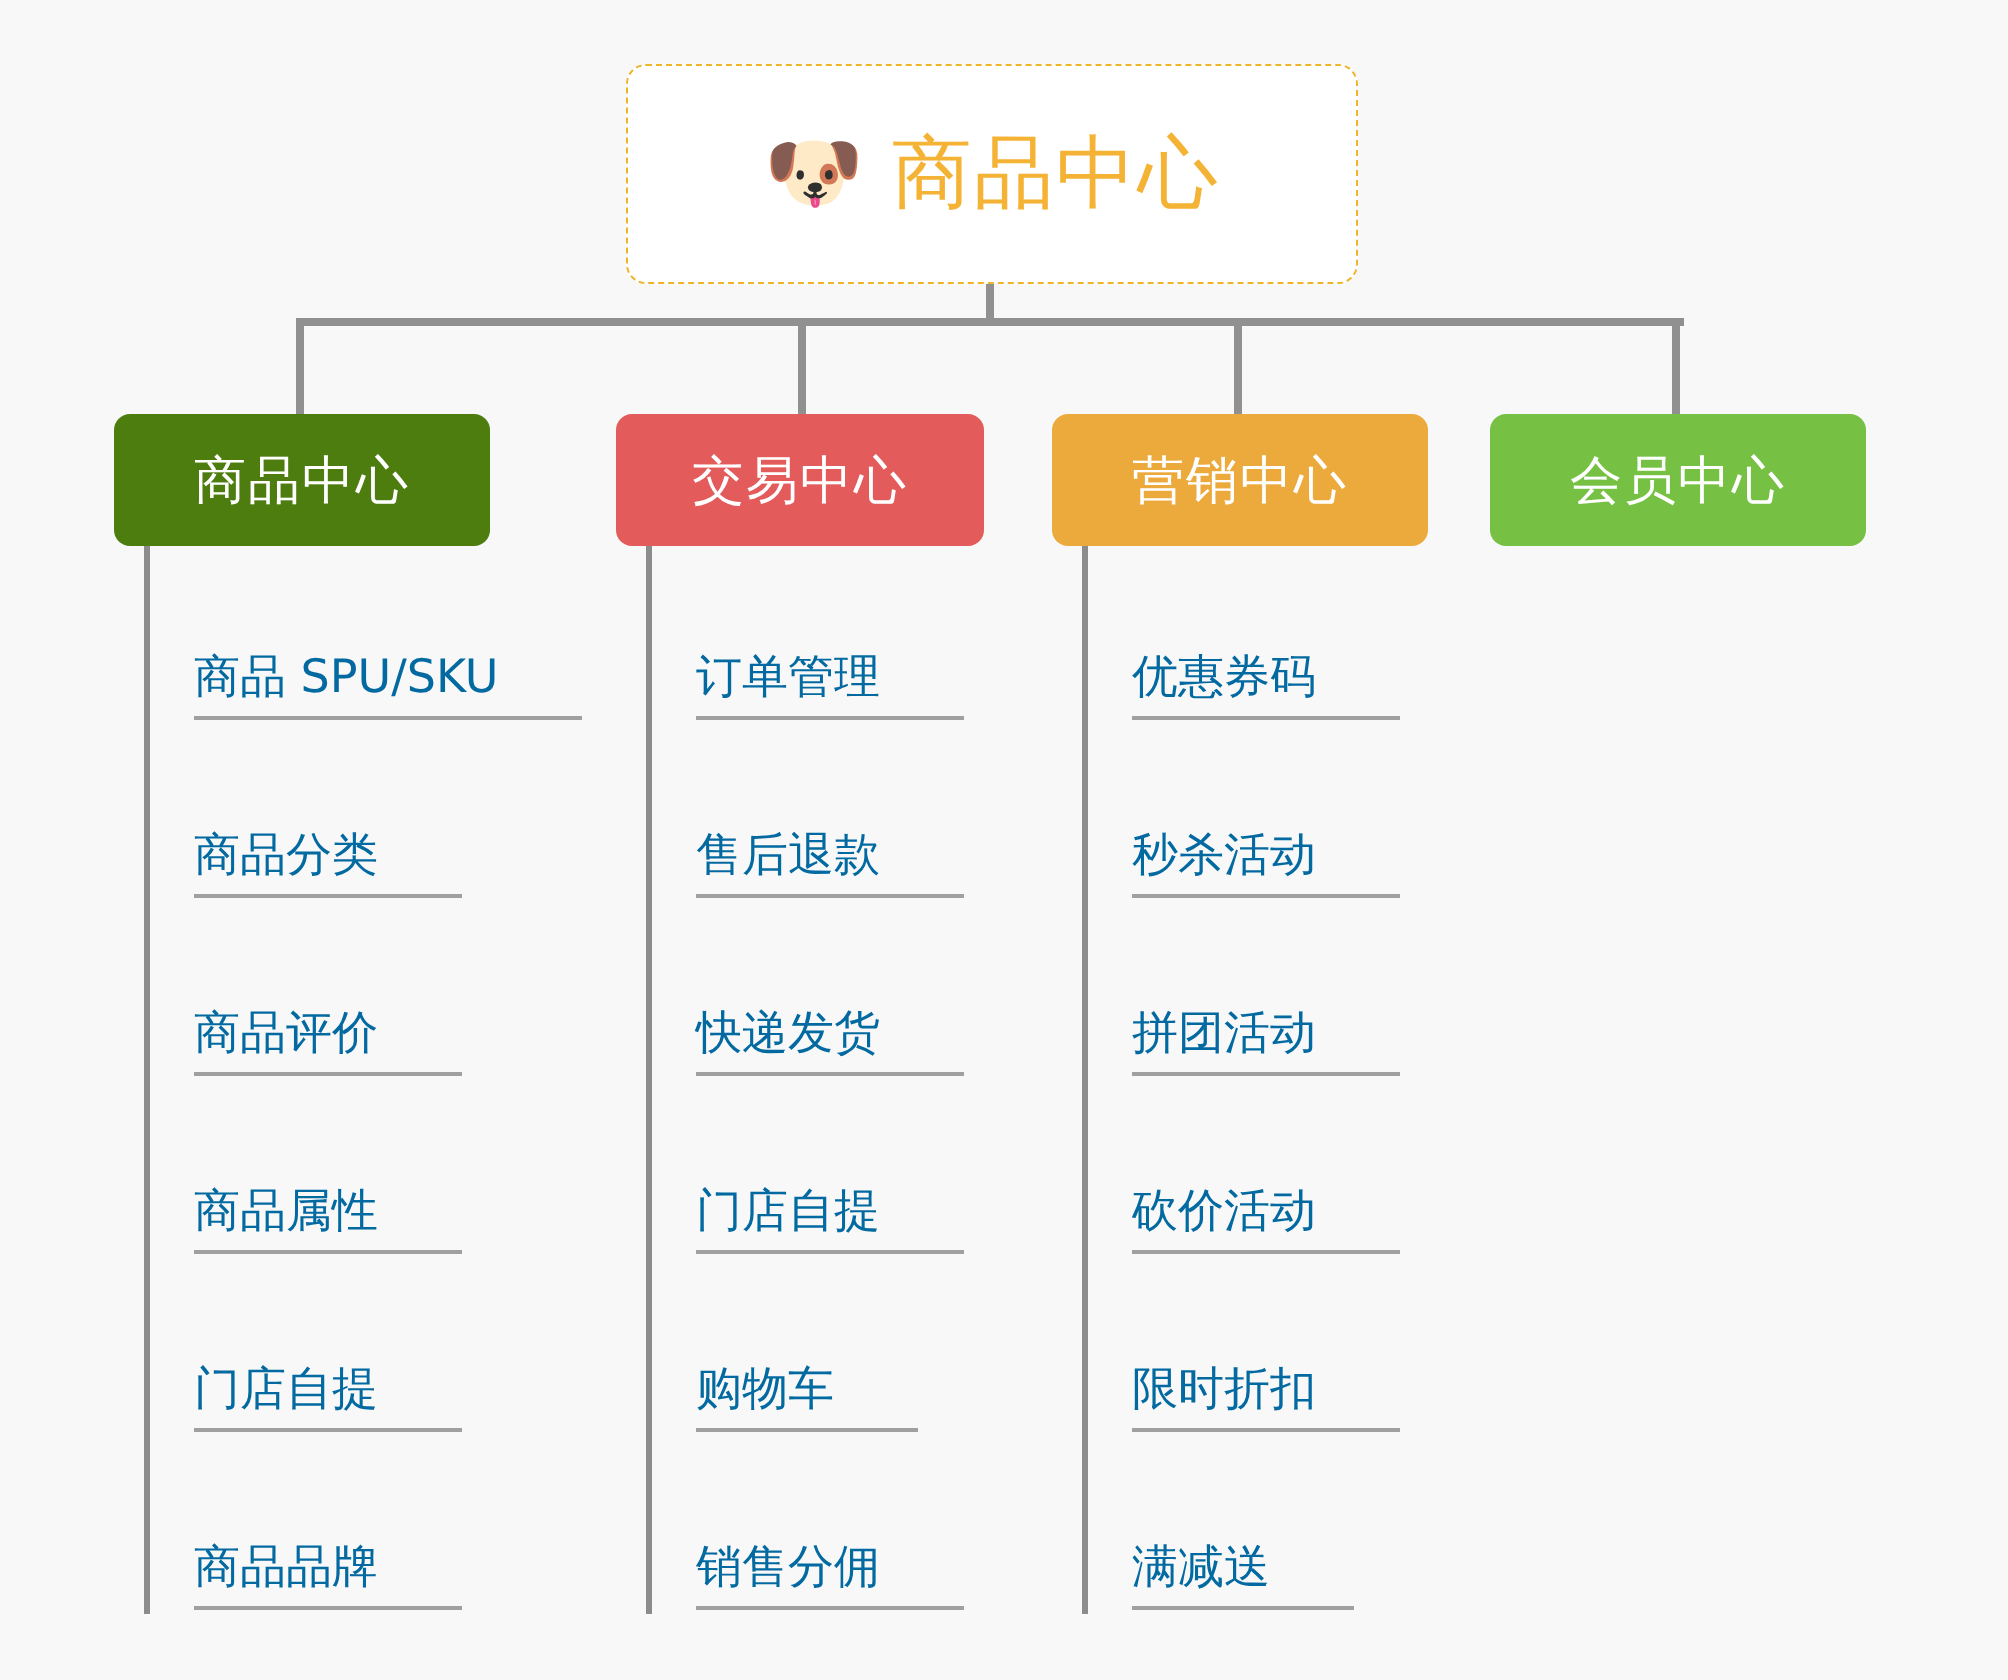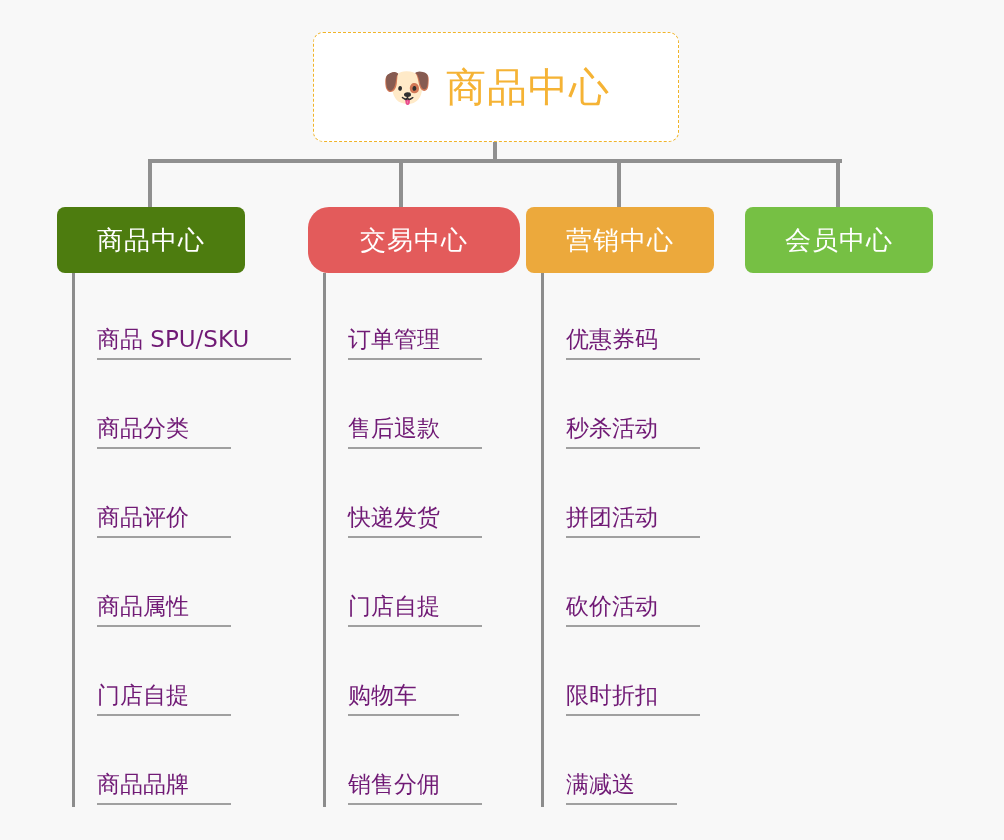--- a/index.html
+++ b/index.html
@@ -102,21 +102,21 @@
     display: flex;
     align-items: center;
     justify-content: center;
     color: #ffffff;
     font-size: 26px;
     letter-spacing: 1px;
     box-sizing: border-box;
     width: 188px;
   }
   .col-0 .cat-box { width: 188px; }
-  .col-1 .cat-box { width: 212px; border-radius: 21px; }
+  .col-1 .cat-box { width: 184px; }
   .col-2 .cat-box { width: 188px; }
   .col-3 .cat-box { width: 188px; }
 
   .leaf-list {
     position: relative;
     margin-left: 15px;
     border-left: 3px solid #8c8c8c;
     padding-left: 0;
     margin-top: 0;
   }
@@ -124,21 +124,21 @@
     height: 89px;
     box-sizing: border-box;
     position: relative;
     display: flex;
     align-items: flex-end;
     padding-left: 30px;
     padding-bottom: 2px;
   }
   .leaf-label {
     font-size: 23px;
-    color: #701a75;
+    color: #0369a1;
     line-height: 1.1;
     border-bottom: 2px solid #a0a0a0;
     padding-bottom: 6px;
     padding-right: 42px;
     white-space: nowrap;
     display: inline-block;
     margin-left: -8px;
   }
 </style>
 </head>

